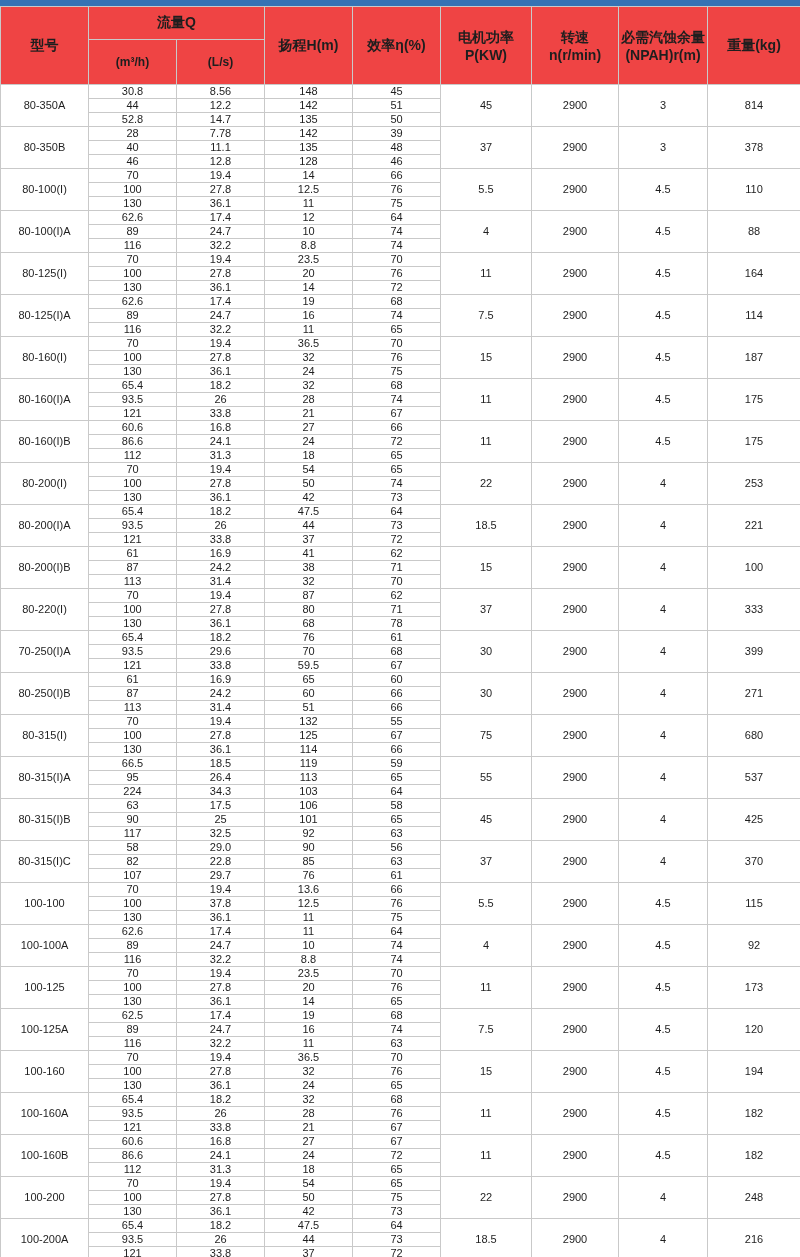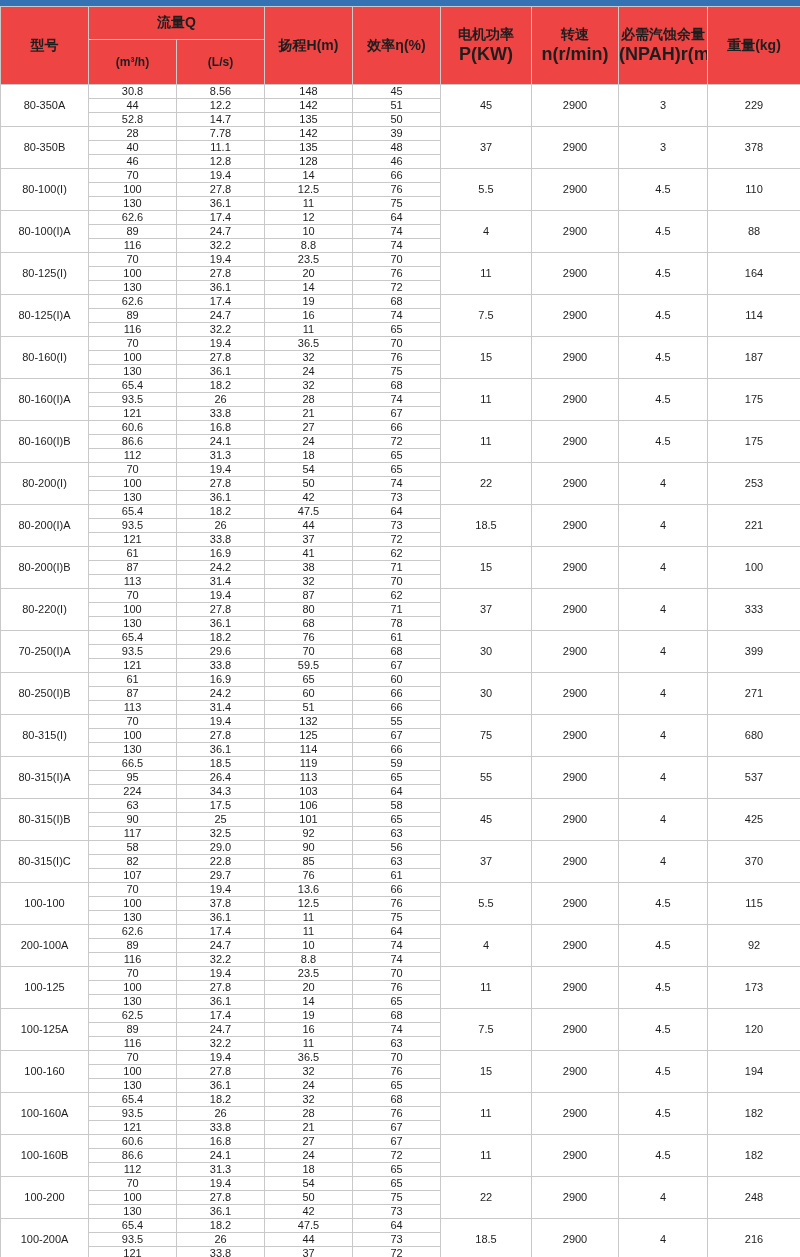--- a/index.html
+++ b/index.html
@@ -24,21 +24,21 @@
   }
   thead th{
     font-weight:bold;
     font-size:14px;
     border-top:none;
     background:#ef4444;
     margin-left:22px;
   }
   thead .unit-row th{font-size:12px;height:44px;}
   thead tr.group-row th{height:32px;}
-  thead th .sub{font-size:18px;}
+  thead th .sub{font-size:14px;}
   tbody td{
     height:13px;
     line-height:13px;
     font-size:11px;
   }
   tbody tr.block-start td{border-top:1px solid #b9b9b9;}
   tbody td.span-cell{font-size:11px;}
 </style>
 </head>
 <body>
@@ -85,21 +85,21 @@
   <tbody>
       <tr class="block-start">
         <td rowspan="3" class="span-cell">80-350A</td>
         <td>30.8</td>
         <td>8.56</td>
         <td>148</td>
         <td>45</td>
         <td rowspan="3" class="span-cell">45</td>
         <td rowspan="3" class="span-cell">2900</td>
         <td rowspan="3" class="span-cell">3</td>
-        <td rowspan="3" class="span-cell">229</td>
+        <td rowspan="3" class="span-cell">814</td>
       </tr>
       <tr>
         <td>44</td>
         <td>12.2</td>
         <td>142</td>
         <td>51</td>
       </tr>
       <tr>
         <td>52.8</td>
         <td>14.7</td>
@@ -537,21 +537,21 @@
         <td>12.5</td>
         <td>76</td>
       </tr>
       <tr>
         <td>130</td>
         <td>36.1</td>
         <td>11</td>
         <td>75</td>
       </tr>
       <tr class="block-start">
-        <td rowspan="3" class="span-cell">200-100A</td>
+        <td rowspan="3" class="span-cell">100-100A</td>
         <td>62.6</td>
         <td>17.4</td>
         <td>11</td>
         <td>64</td>
         <td rowspan="3" class="span-cell">4</td>
         <td rowspan="3" class="span-cell">2900</td>
         <td rowspan="3" class="span-cell">4.5</td>
         <td rowspan="3" class="span-cell">92</td>
       </tr>
       <tr>

